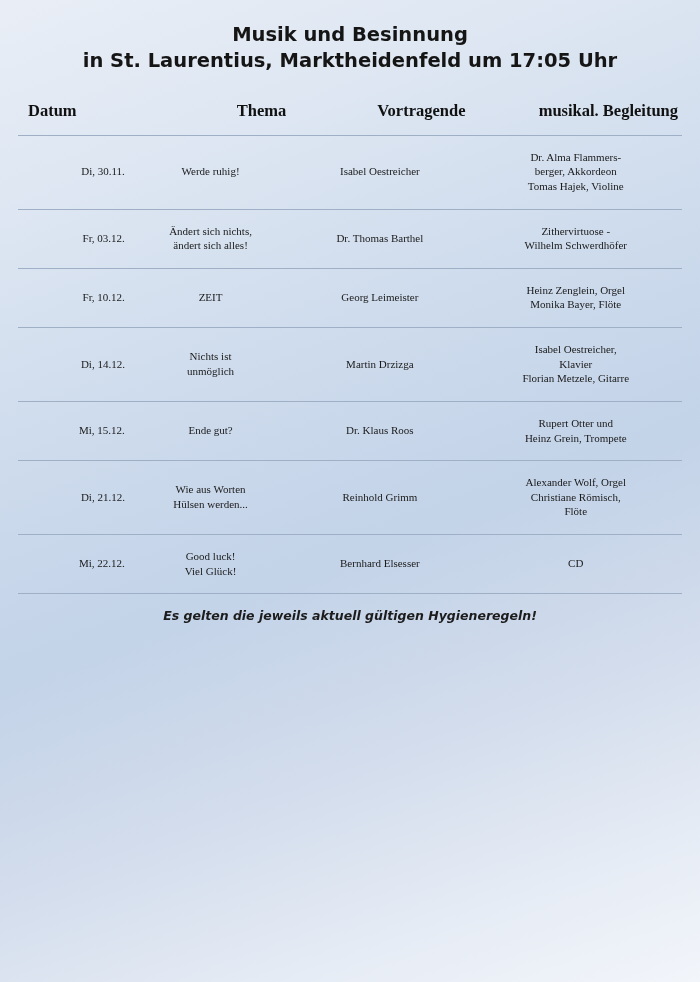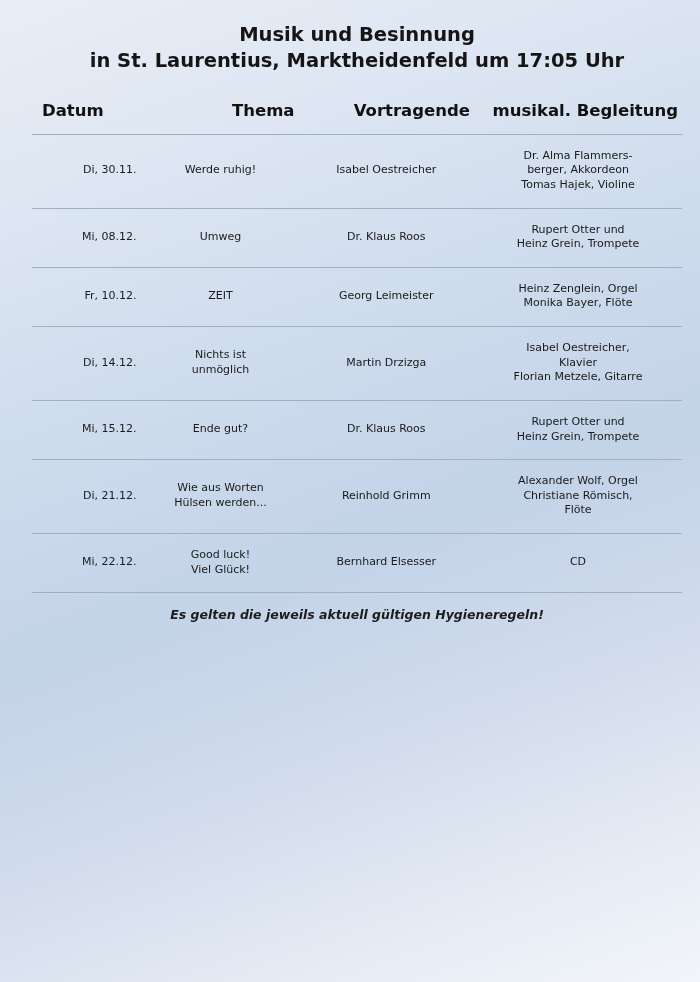--- a/index.html
+++ b/index.html
@@ -11,37 +11,38 @@
     height: 982px;
     font-family: "DejaVu Sans", sans-serif;
     background: linear-gradient(160deg, #e9eef6 0%, #dde6f2 18%, #ccdaec 40%, #c3d3e8 55%, #d2dcec 72%, #e6ecf5 88%, #f2f5fa 100%);
     color: #1a1a1a;
     overflow: hidden;
   }
   .page {
     width: 700px;
     height: 982px;
     box-sizing: border-box;
-    padding: 22px 18px 10px 32px;
+    padding: 22px 18px 10px 18px;
     display: flex;
     flex-direction: column;
   }
   .title-block {
     text-align: center;
     font-weight: bold;
     font-size: 19.5px;
     line-height: 1.35;
     color: #151515;
     margin-bottom: 14px;
   }
   .title-line { display: block; }
   table.schedule {
     width: 100%;
     border-collapse: collapse;
     table-layout: fixed;
+    font-family: Liberation Serif, serif;
   }
   table.schedule col.c-date { width: 17%; }
   table.schedule col.c-topic { width: 24%; }
   table.schedule col.c-speaker { width: 27%; }
   table.schedule col.c-music { width: 32%; }
 
   table.schedule th {
     font-size: 16.5px;
     font-weight: bold;
     text-align: right;
@@ -105,25 +106,26 @@
     <tbody>
         <tr>
           <td class="cell-date multiline">Di, 30.11.</td>
           <td class="multiline">Werde ruhig!</td>
           <td class="multiline">Isabel Oestreicher</td>
           <td class="multiline">Dr. Alma Flammers-
 berger, Akkordeon
 Tomas Hajek, Violine</td>
         </tr>
         <tr>
-          <td class="cell-date multiline">Mi, 08.12.</td>
-          <td class="multiline">Umweg</td>
-          <td class="multiline">Dr. Klaus Roos</td>
-          <td class="multiline">Rupert Otter und
-Heinz Grein, Trompete</td>
+          <td class="cell-date multiline">Fr, 03.12.</td>
+          <td class="multiline">Ändert sich nichts,
+ändert sich alles!</td>
+          <td class="multiline">Dr. Thomas Barthel</td>
+          <td class="multiline">Zithervirtuose -
+Wilhelm Schwerdhöfer</td>
         </tr>
         <tr>
           <td class="cell-date multiline">Fr, 10.12.</td>
           <td class="multiline">ZEIT</td>
           <td class="multiline">Georg Leimeister</td>
           <td class="multiline">Heinz Zenglein, Orgel
 Monika Bayer, Flöte</td>
         </tr>
         <tr>
           <td class="cell-date multiline">Di, 14.12.</td>

